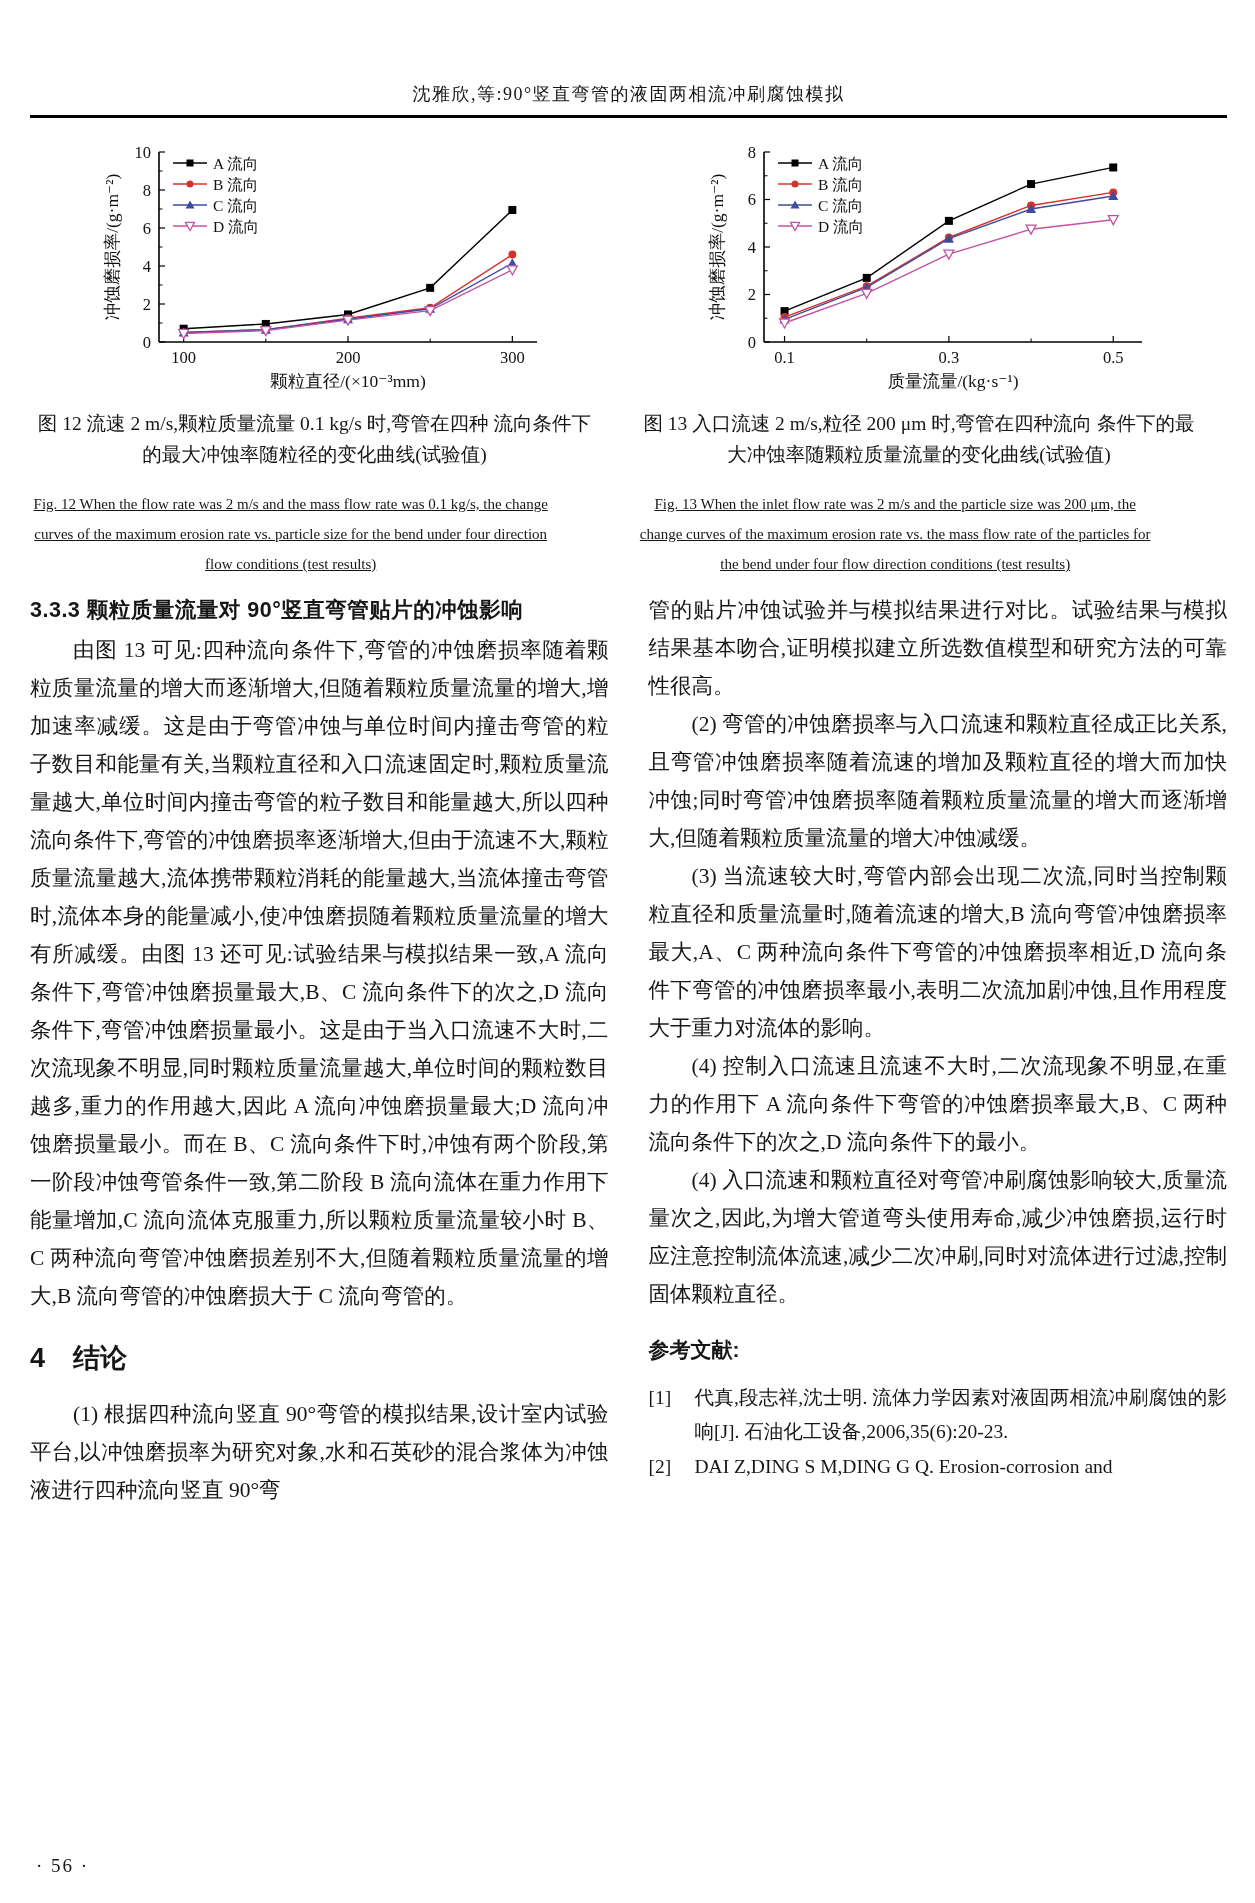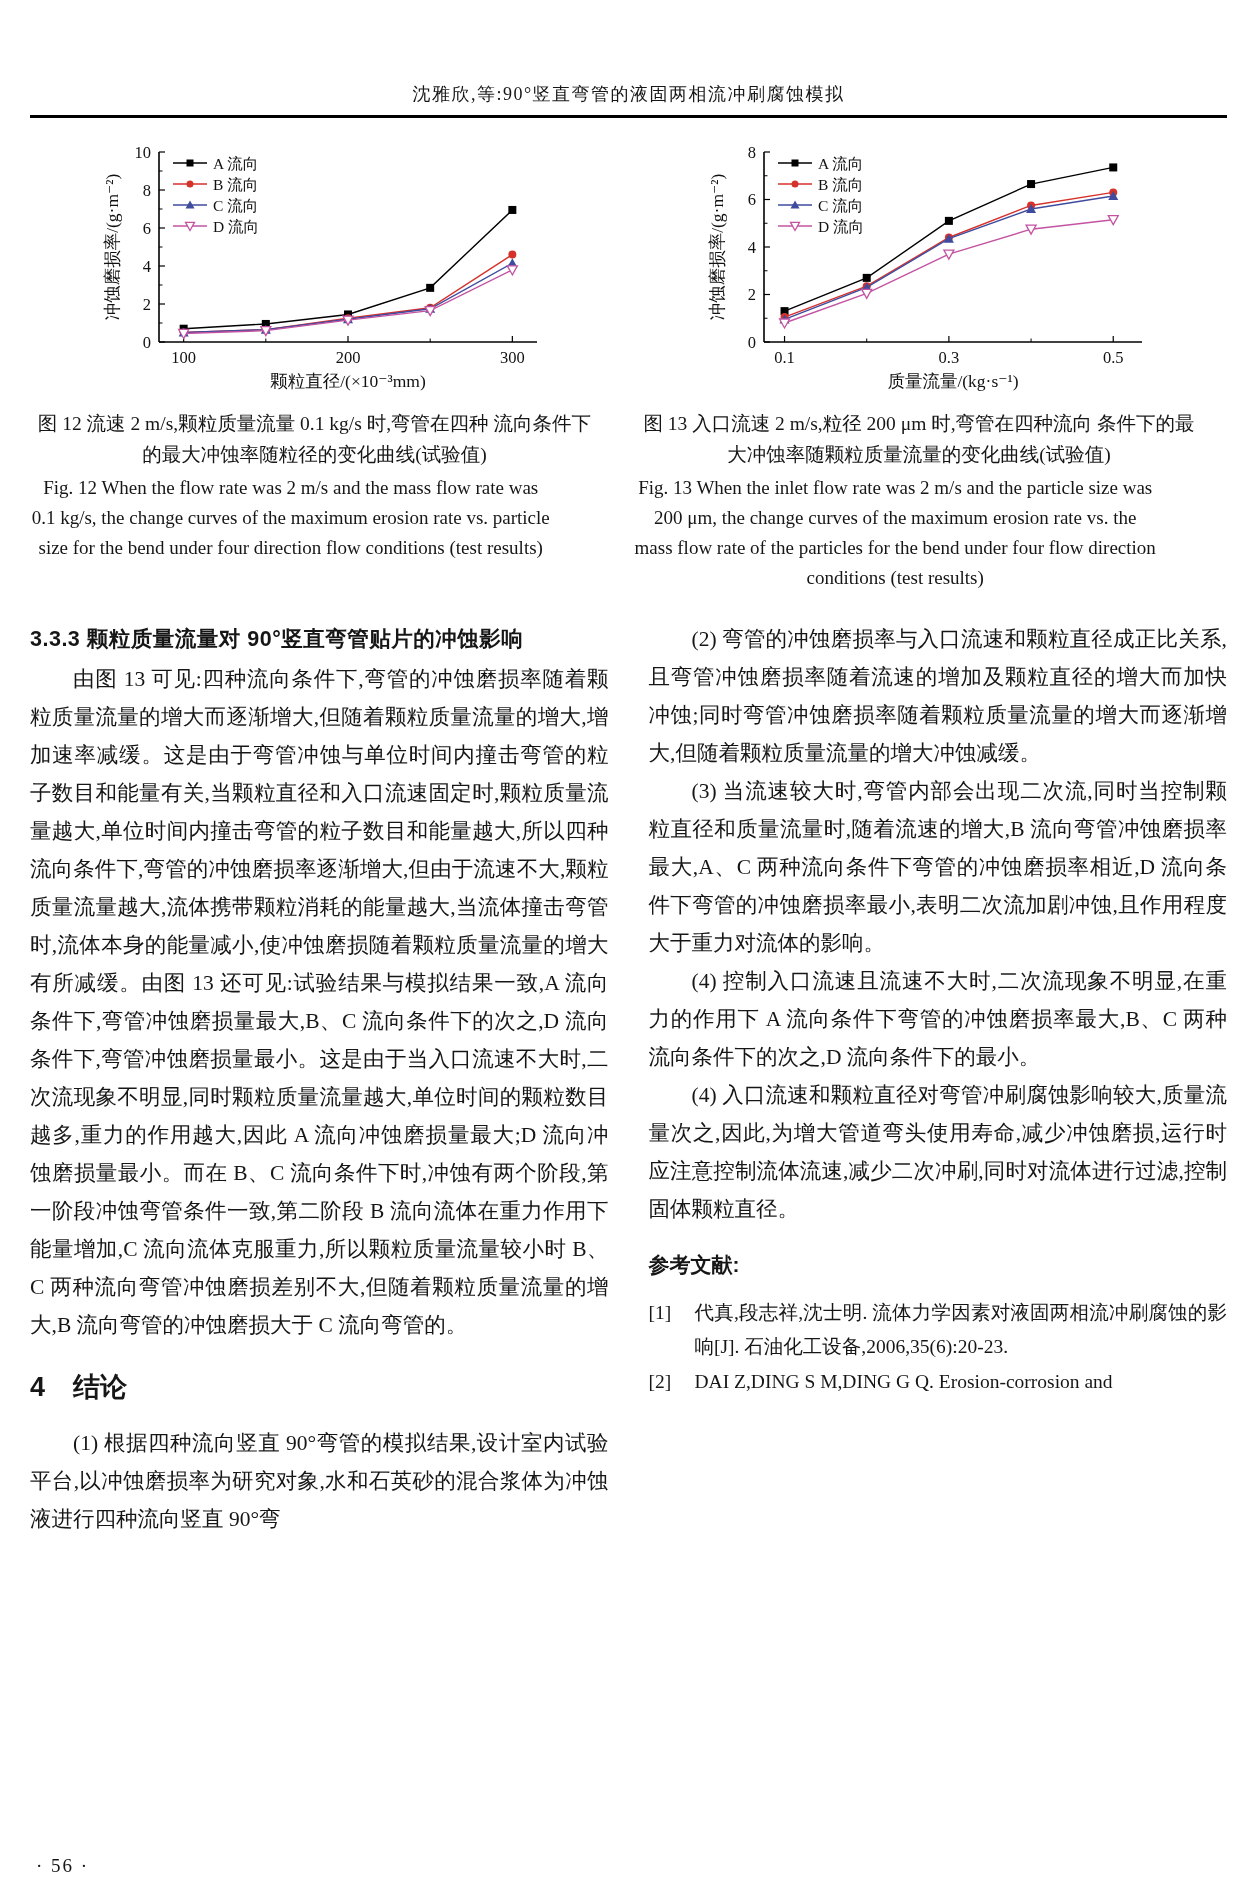--- a/index.html
+++ b/index.html
@@ -9,23 +9,23 @@
     font-family:"Liberation Serif","DejaVu Serif",serif; color:#161616;
   }
   .page { padding:34px 28px 0 30px; height:100%; position:relative; }
   .running-head { text-align:center; font-size:18px; letter-spacing:1.5px; padding-bottom:9px;margin-top:48px; }
   .header-rule { border-top:3px solid #000; margin-bottom:22px; }
 
   .figures { display:flex; justify-content:space-between; }
   .figure { width:49.5%; display:flex; flex-direction:column; align-items:center; }
   svg.chart text { font-family:"Liberation Serif","DejaVu Serif",serif; fill:#111; }
   .cap-zh { font-size:19.5px; line-height:31px; text-align:center; margin-top:12px; width:96%;font-family:Liberation Serif, serif; }
-  .cap-en { font-size:19px; line-height:30px; text-align:center; margin-top:3px; width:88%; }
-
-  .columns { display:flex; gap:40px; margin-top:27px; }
+  .cap-en { font-size:15px; line-height:30px; text-align:center; margin-top:19px; width:88%;text-decoration:underline; }
+
+  .columns { display:flex; gap:40px; margin-top:12px; }
   .col { width:584px; font-size:21.5px; line-height:38px; text-align:justify; }
   .col p.indent { text-indent:2em; }
   .h333 {
     font-family:"Liberation Sans","DejaVu Sans",sans-serif; font-weight:bold;
     font-size:21.5px; line-height:38px; letter-spacing:0.5px;
     padding-left:3.2em; text-indent:-3.2em; margin-bottom:2px;
   }
   .h4 { font-family:"Liberation Sans","DejaVu Sans",sans-serif; font-weight:bold;
         font-size:27px; margin:24px 0 18px 0; }
   .h4 .num { margin-right:28px; }
@@ -195,20 +195,21 @@
 
   <section class="columns">
     <div class="col">
       <h3 class="h333">3.3.3 颗粒质量流量对 90°竖直弯管贴片的冲蚀影响</h3>
       <p class="indent">由图 13 可见:四种流向条件下,弯管的冲蚀磨损率随着颗粒质量流量的增大而逐渐增大,但随着颗粒质量流量的增大,增加速率减缓。这是由于弯管冲蚀与单位时间内撞击弯管的粒子数目和能量有关,当颗粒直径和入口流速固定时,颗粒质量流量越大,单位时间内撞击弯管的粒子数目和能量越大,所以四种流向条件下,弯管的冲蚀磨损率逐渐增大,但由于流速不大,颗粒质量流量越大,流体携带颗粒消耗的能量越大,当流体撞击弯管时,流体本身的能量减小,使冲蚀磨损随着颗粒质量流量的增大有所减缓。由图 13 还可见:试验结果与模拟结果一致,A 流向条件下,弯管冲蚀磨损量最大,B、C 流向条件下的次之,D 流向条件下,弯管冲蚀磨损量最小。这是由于当入口流速不大时,二次流现象不明显,同时颗粒质量流量越大,单位时间的颗粒数目越多,重力的作用越大,因此 A 流向冲蚀磨损量最大;D 流向冲蚀磨损量最小。而在 B、C 流向条件下时,冲蚀有两个阶段,第一阶段冲蚀弯管条件一致,第二阶段 B 流向流体在重力作用下能量增加,C 流向流体克服重力,所以颗粒质量流量较小时 B、C 两种流向弯管冲蚀磨损差别不大,但随着颗粒质量流量的增大,B 流向弯管的冲蚀磨损大于 C 流向弯管的。</p>
       <h2 class="h4"><span class="num">4</span><span>结论</span></h2>
       <p class="indent">(1) 根据四种流向竖直 90°弯管的模拟结果,设计室内试验平台,以冲蚀磨损率为研究对象,水和石英砂的混合浆体为冲蚀液进行四种流向竖直 90°弯</p>
     </div>
 
     <div class="col">
+      <p>管的贴片冲蚀试验并与模拟结果进行对比。试验结果与模拟结果基本吻合,证明模拟建立所选数值模型和研究方法的可靠性很高。</p>
       <p class="indent">(2) 弯管的冲蚀磨损率与入口流速和颗粒直径成正比关系,且弯管冲蚀磨损率随着流速的增加及颗粒直径的增大而加快冲蚀;同时弯管冲蚀磨损率随着颗粒质量流量的增大而逐渐增大,但随着颗粒质量流量的增大冲蚀减缓。</p>
       <p class="indent">(3) 当流速较大时,弯管内部会出现二次流,同时当控制颗粒直径和质量流量时,随着流速的增大,B 流向弯管冲蚀磨损率最大,A、C 两种流向条件下弯管的冲蚀磨损率相近,D 流向条件下弯管的冲蚀磨损率最小,表明二次流加剧冲蚀,且作用程度大于重力对流体的影响。</p>
       <p class="indent">(4) 控制入口流速且流速不大时,二次流现象不明显,在重力的作用下 A 流向条件下弯管的冲蚀磨损率最大,B、C 两种流向条件下的次之,D 流向条件下的最小。</p>
       <p class="indent">(4) 入口流速和颗粒直径对弯管冲刷腐蚀影响较大,质量流量次之,因此,为增大管道弯头使用寿命,减少冲蚀磨损,运行时应注意控制流体流速,减少二次冲刷,同时对流体进行过滤,控制固体颗粒直径。</p>
       <p class="refs-title">参考文献:</p>
       <div class="ref">
         <span class="ref-num">[1]</span>
         <span class="ref-text">代真,段志祥,沈士明. 流体力学因素对液固两相流冲刷腐蚀的影响[J]. 石油化工设备,2006,35(6):20-23.</span>
       </div>
       <div class="ref">

